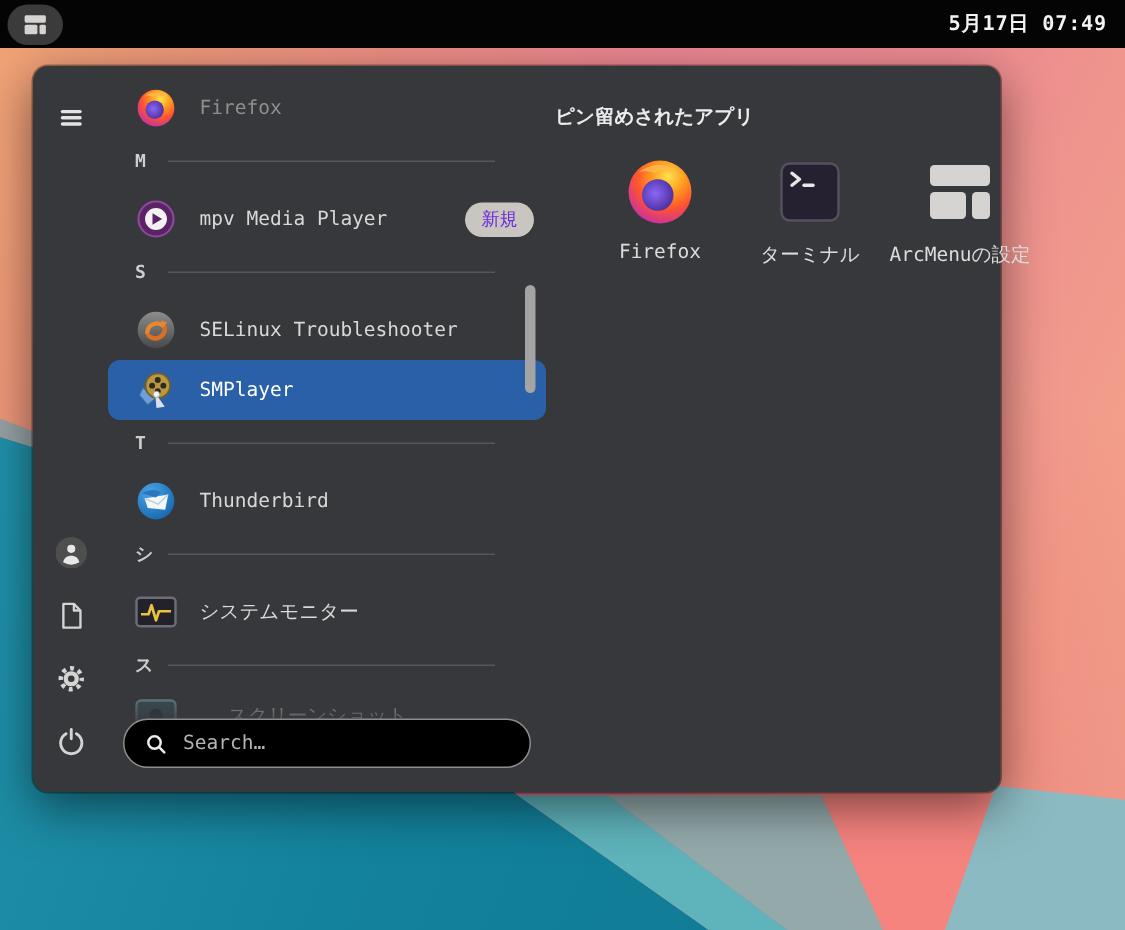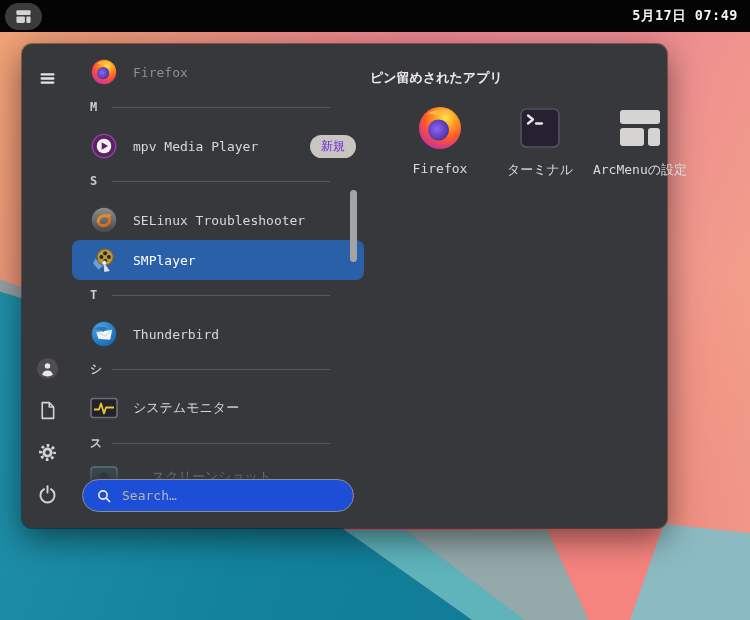--- a/index.html
+++ b/index.html
@@ -55,21 +55,21 @@
   .badge { margin-left:auto; background:#c9c5c1; color:#6d28d9; font:12px "DejaVu Sans",sans-serif;
            padding:3px 11px; border-radius:12px; }
   .section-row { height:22px; margin:4px 0 8px; display:flex; align-items:center; padding-left:18px; }
   .section-letter { width:22px; font:bold 12px "DejaVu Sans Mono","DejaVu Sans",monospace; color:#cdcdcd; }
   .section-line { flex:1; height:1px; background:#56575b; margin-right:34px; }
 
   .scroll-thumb { position:absolute; left:328px; top:146px; width:7px; height:72px; border-radius:4px; background:#a4a4a4; cursor:pointer; }
 
   
   .searchbar { position:absolute; left:60px; top:435px; width:272px; height:33px; border:1px solid #8d8d8d;
-               border-radius:17px; background:#1d4ed8; display:flex; align-items:center; padding:0 13px; gap:10px; }
+               border-radius:17px; background:#000000; display:flex; align-items:center; padding:0 13px; gap:10px; }
   .searchbar .ic { width:16px; height:16px; }
   .searchbar input { flex:1; background:transparent; border:none; outline:none; color:#dcdcdc;
                      font:13px "DejaVu Sans Mono","DejaVu Sans",monospace; }
   .searchbar input::placeholder { color:#b5b5b5; opacity:1; }
 
   
   .pinned { position:absolute; left:348px; top:25px; width:290px; }
   .pinned-header { font:bold 13px "DejaVu Sans",sans-serif; color:#ececec; }
   .pinned-grid { margin-top:13px; padding-left:20px; display:grid; grid-template-columns:repeat(3,100px); row-gap:24px; }
   .pin-item { width:100px; display:flex; flex-direction:column; align-items:center; gap:9px; padding:4px 0; border-radius:12px; cursor:pointer; }

